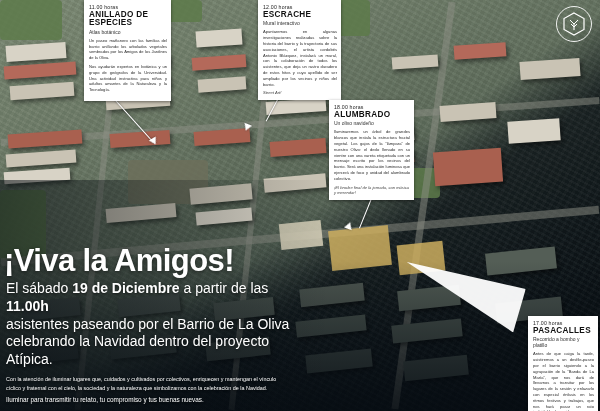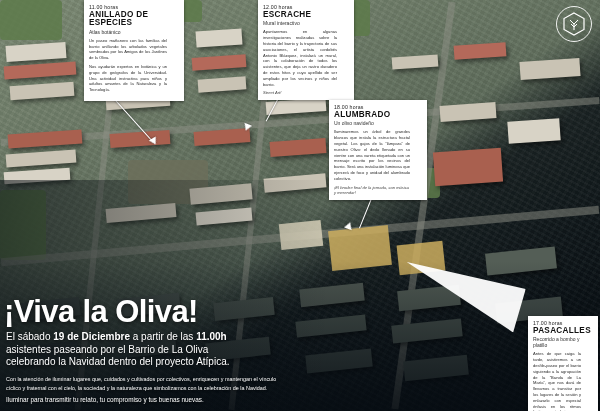--- a/index.html
+++ b/index.html
@@ -64,21 +64,21 @@
     position: absolute;
     background: #cdae5f;
     opacity: .85;
   }
 
   
   .card {
     position: absolute;
     background: #ffffff;
     color: #111;
-    padding: 4px 17px 5px 5px;
+    padding: 4px 4px 5px 5px;
     box-shadow: 0 1px 3px rgba(0,0,0,.5);
   }
   .card .time {
     font-size: 5.2px;
     letter-spacing: .2px;
     color: #222;
     margin-bottom: 1px;
     font-weight: 400;
   }
   .card .title {
@@ -145,21 +145,21 @@
     font-size: 31px;
     font-weight: 700;
     letter-spacing: -0.6px;
     line-height: .96;
     color: #ffffff;
     text-shadow: 0 1px 4px rgba(0,0,0,.55);
     margin: 0 0 4px -2px;
     white-space: nowrap;
   }
   .lead {
-    font-size: 10px;
+    font-size: 14px;
     line-height: 1.28;
     margin: 4px 0 6px 0;
     text-shadow: 0 1px 3px rgba(0,0,0,.6);
   }
   .lead b { font-weight: 700; }
   .para {
     font-size: 5.4px;
     line-height: 1.55;
     margin: 0 0 4px 0;
     text-shadow: 0 1px 2px rgba(0,0,0,.6);
@@ -330,21 +330,21 @@
 
   <div class="logo">
     <svg width="22" height="24" viewBox="0 0 22 24" fill="none" aria-hidden="true">
       <polygon points="11,1 21,6.5 21,17.5 11,23 1,17.5 1,6.5" stroke="#ffffff" stroke-width="1.2" fill="none"></polygon>
       <path d="M11 18 L11 11" stroke="#ffffff" stroke-width="1.1"></path>
       <path d="M11 12 L7 8 M11 12 L15 8 M11 15 L8 12 M11 15 L14 12" stroke="#ffffff" stroke-width="1"></path>
     </svg>
   </div>
 
   <div class="panel">
-    <div class="headline">¡Viva la Oliva!</div>
+    <div class="headline">¡Viva la Amigos!</div>
     <div class="lead">
       <span>El sábado </span><b>19 de Diciembre</b><span> a partir de las </span><b>11.00h</b><br>
       <span>asistentes paseando por el Barrio de La Oliva</span><br>
       <span>celebrando la Navidad dentro del proyecto Atípica.</span>
     </div>
     <div class="para">Con la atención de iluminar lugares que, cuidados y cultivados por colectivos, enriquecen y mantengan el vínculo cíclico y fraternal con el cielo, la sociedad y la naturaleza que simbolizamos con la celebración de la Navidad.</div>
     <div class="closing">Iluminar para transmitir tu relato, tu compromiso y tus buenas nuevas.</div>
   </div>
 
 </div>

